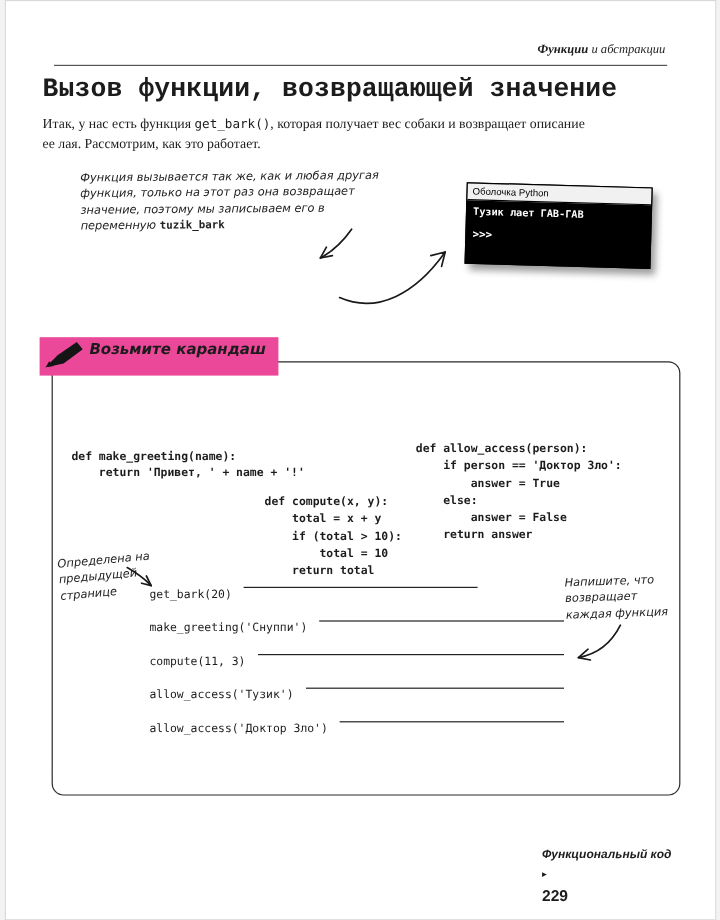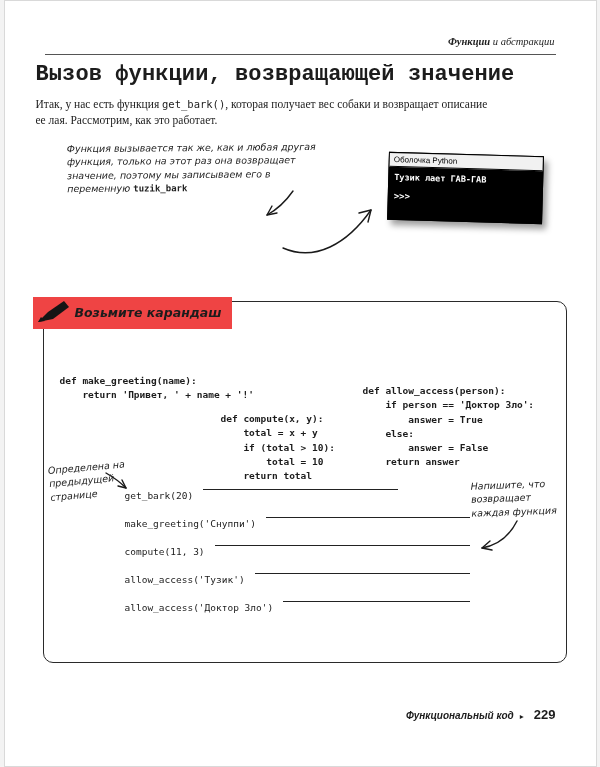--- a/index.html
+++ b/index.html
@@ -42,23 +42,23 @@
     font-family:"Liberation Sans", sans-serif; font-size:8px; padding:2px 4px;
   }
   .terminal-body { padding:5px 5px 8px; height:52px; box-sizing:border-box; }
   .terminal-output { font-family:"DejaVu Sans Mono", monospace; font-weight:bold; font-size:8.5px; color:#fff; }
   .terminal-prompt { font-family:"DejaVu Sans Mono", monospace; font-weight:bold; font-size:9px; color:#fff; margin-top:9px; }
 
   svg.arrow { position:absolute; }
   svg.arrow path { fill:none; stroke:#1a1a1a; stroke-width:1.4; stroke-linecap:round; stroke-linejoin:round; }
 
   .pencil-heading {
-    position:absolute; top:296px; left:28px; z-index:3;
-    display:flex; align-items:center; gap:6px;
-    background:#ef4444; padding:2px 10px 4px 2px;
+    position:absolute; top:280px; left:28px; z-index:3;
+    display:flex; gap:6px;
+    background:#ec4899; padding:2px 10px 4px 2px;
   }
   .pencil-heading .label { font-family:"DejaVu Sans", sans-serif; font-weight:bold; font-style:italic; font-size:12.5px; }
 
   .exercise-box {
     position:absolute; top:300px; left:38px; width:524px; height:362px;
     border:1.5px solid #2a2a2a; border-radius:10px; box-sizing:border-box; z-index:1;
   }
   .instructions { position:absolute; top:307px; left:196px; width:352px; font-size:11px; line-height:1.4; z-index:2; }
 
   .codeblock {
@@ -76,21 +76,21 @@
   .calls { position:absolute; top:487px; left:120px; width:345px; z-index:2; }
   .call-row {
     display:flex; align-items:flex-start; margin-bottom:12px;
     font-family:"DejaVu Sans Mono", monospace; font-weight:normal; font-size:9.5px; line-height:16px;
   }
   .call-row .blank { flex:1; border-bottom:1.2px solid #222; margin-left:10px; margin-bottom:3px; height:1px; }
   .call-row:first-child .blank { margin-right:72px; }
 
   .footer {
     position:absolute; top:706px; right:40px;
-    display:flex; align-items:baseline; gap:6px; font-family:"Liberation Sans", sans-serif;
+    display:flex; align-items:baseline; gap:6px; font-family:"Liberation Sans", sans-serif;flex-direction:column;
   }
   .footer .section { font-weight:bold; font-style:italic; font-size:10px; }
   .footer .tri { font-size:8px; }
   .footer .page-num { font-weight:bold; font-size:13px; margin-left:4px; }
 </style>
 </head>
 <body>
 
 <div class="page">
 
@@ -137,21 +137,21 @@
   <div class="exercise-box"></div>
 
 
   <pre id="code-left" class="codeblock" style="margin:0;">def make_greeting(name):
     return 'Привет, ' + name + '!'</pre>
   <pre id="code-mid" class="codeblock" style="margin:12px;">def compute(x, y):
     total = x + y
     if (total &gt; 10):
         total = 10
     return total</pre>
-  <pre id="code-right" class="codeblock" style="margin:16px;">def allow_access(person):
+  <pre id="code-right" class="codeblock" style="margin:0;">def allow_access(person):
     if person == 'Доктор Зло':
         answer = True
     else:
         answer = False
     return answer</pre>
 
   <div class="handnote margin-note">Определена на предыдущей странице</div>
   <svg class="arrow" style="left:98px; top:468px; z-index:2;" width="28" height="24" viewBox="0 0 28 24">
     <path d="M3 4 C10 8 17 13 23 19"></path>
     <path d="M23 19 L15 17 M23 19 L19 11"></path>

